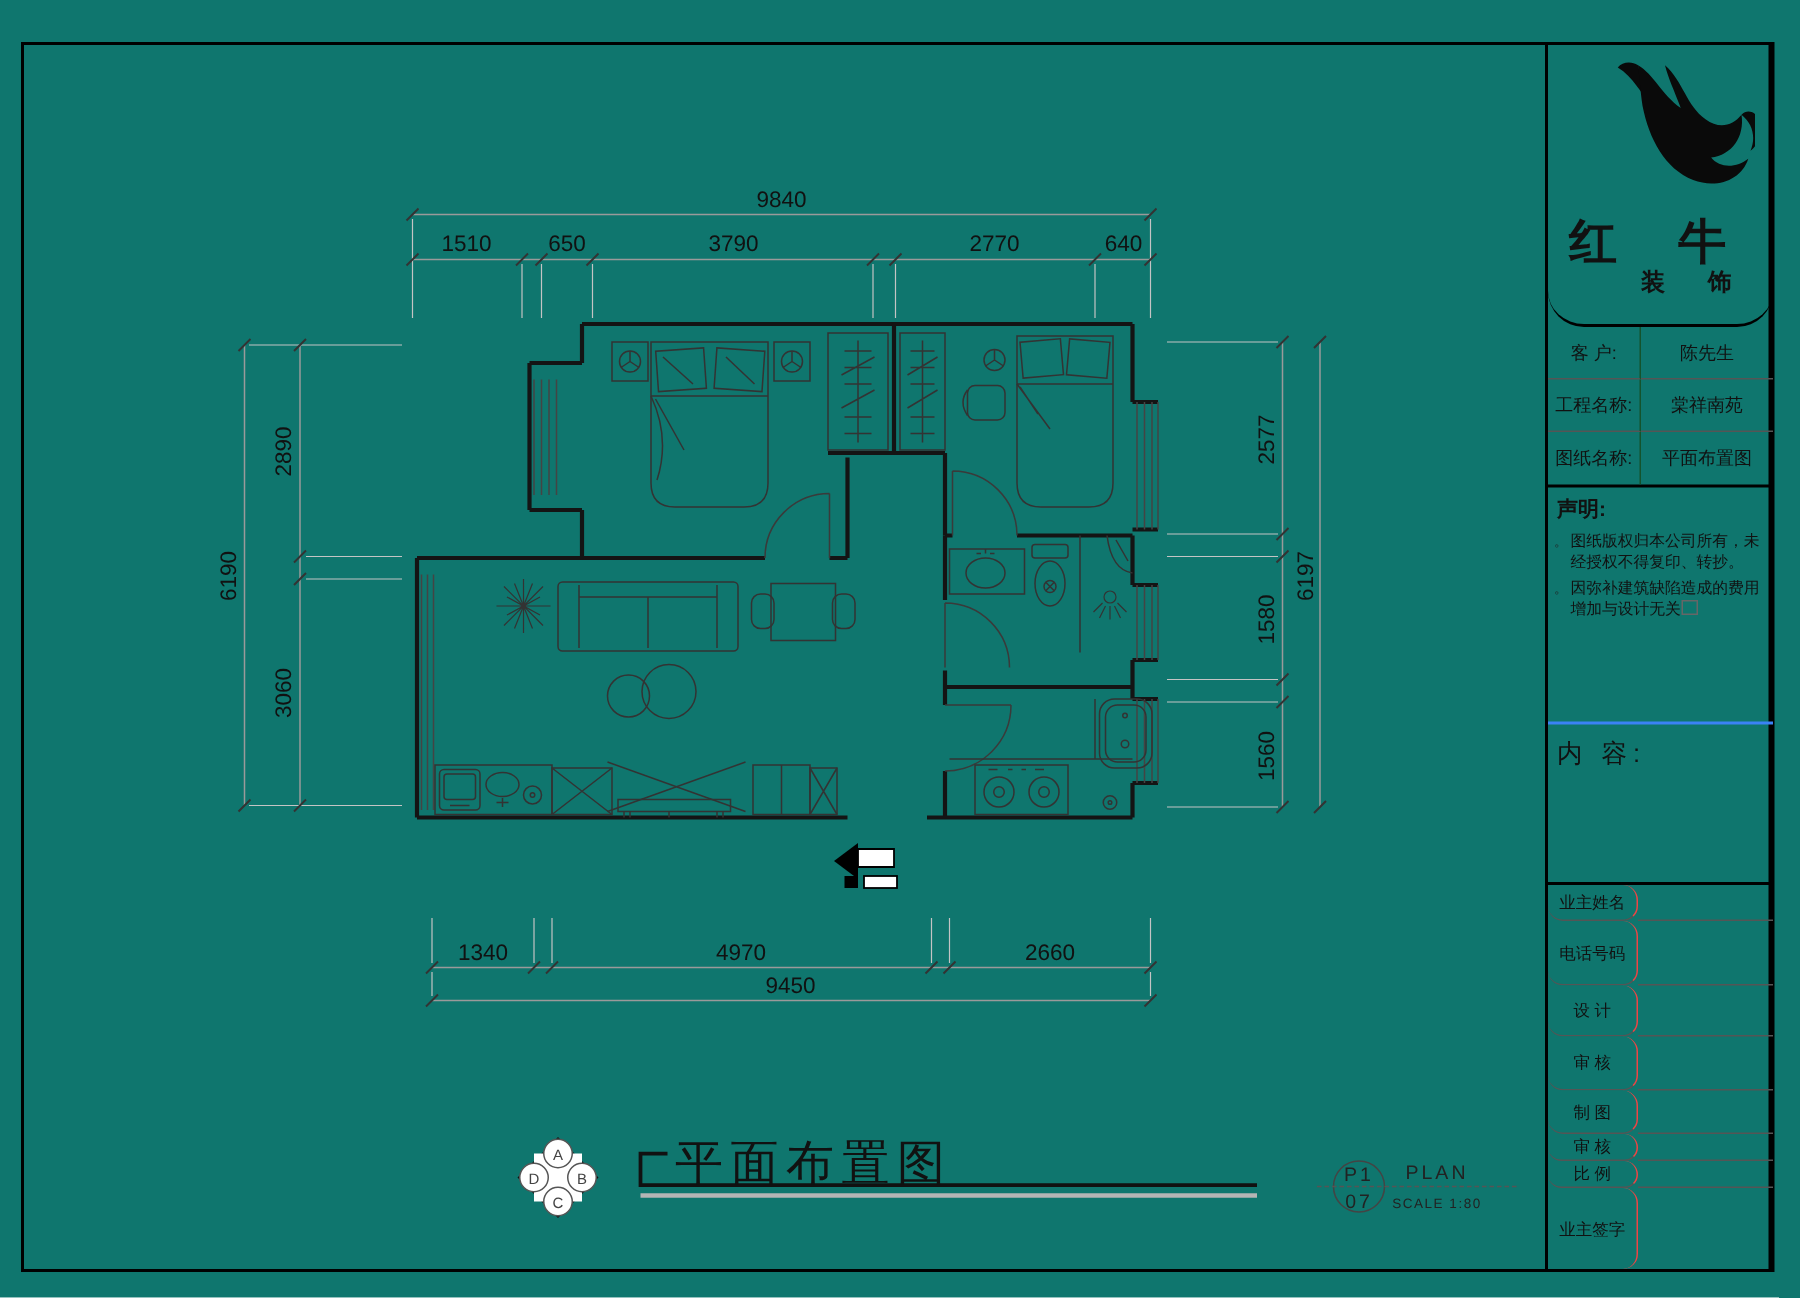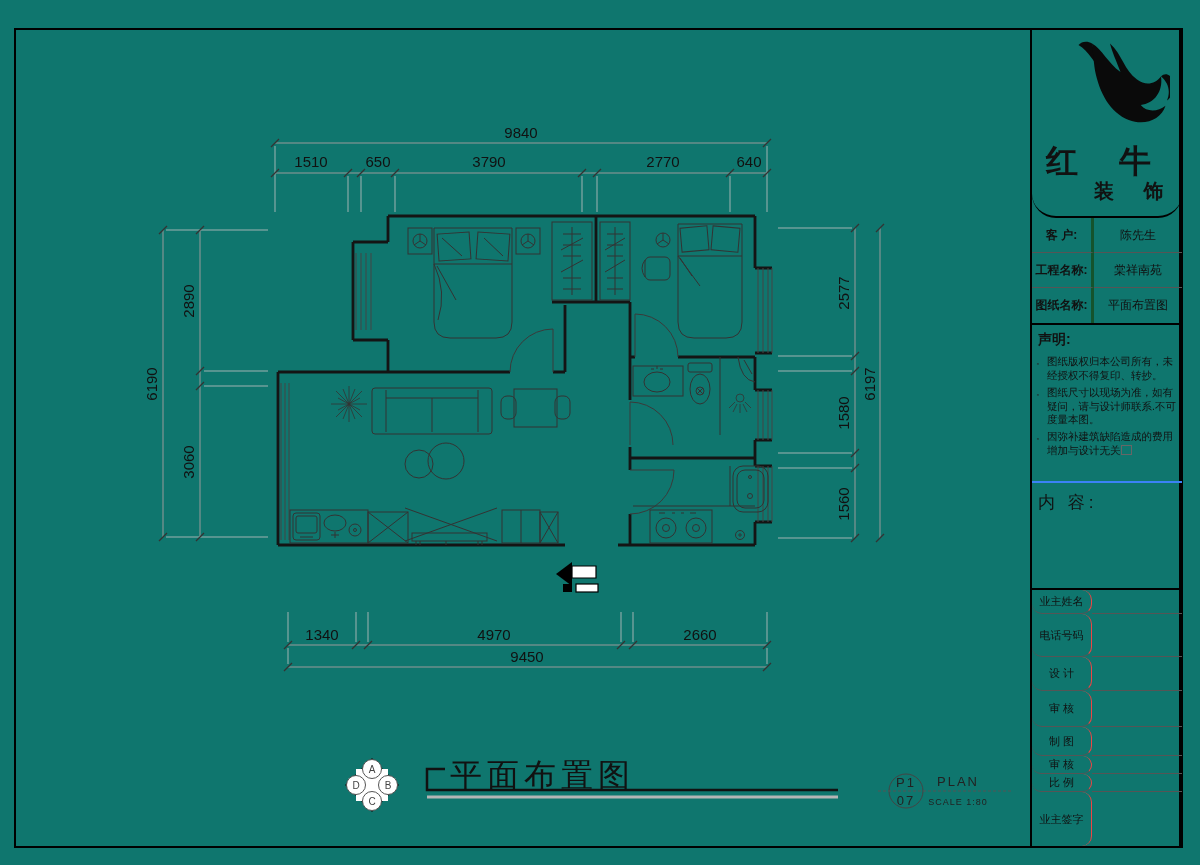--- a/index.html
+++ b/index.html
@@ -6,26 +6,26 @@
   .page{position:relative;width:1200px;height:865px;background:#0f766e;overflow:hidden;
         font-family:"Liberation Sans",sans-serif;color:#111;}
   .sheet-border{position:absolute;left:14px;top:28px;width:1169px;height:820px;
         border:2px solid #000;border-right:4px solid #000;box-sizing:border-box;}
   
   .titleblock{position:absolute;left:1030px;top:28px;width:152px;height:820px;
         border-left:2px solid #000;box-sizing:border-box;}
   .tb-logo{position:relative;height:190px;border-bottom:2px solid #000;box-sizing:border-box;border-radius:24px;}
   .logo-bird{position:absolute;left:18px;top:8px;}
   .logo-cn1{position:absolute;left:14px;top:112px;font-size:32px;letter-spacing:16px;font-weight:bold;white-space:nowrap;}
-  .logo-cn2{position:absolute;left:62px;top:150px;font-size:20px;letter-spacing:12px;font-weight:bold;white-space:nowrap;}
+  .logo-cn2{position:absolute;left:62px;top:150px;font-size:16px;letter-spacing:12px;font-weight:bold;white-space:nowrap;}
   .tb-info{height:107px;border-bottom:2px solid #000;box-sizing:border-box;display:grid;
         grid-template-columns:62px 1fr;grid-auto-rows:35px;}
   .tb-info .cell{display:flex;align-items:center;justify-content:center;font-size:12px;
         border-bottom:1px solid #555;box-sizing:border-box;white-space:nowrap;}
-  .tb-info .lab{border-right:3px solid #14532d;font-weight:bold;}
+  .tb-info .lab{border-right:1px solid #14532d;font-weight:normal;}
   .tb-info .row3{border-bottom:none;}
   .tb-stmt{height:158px;border-bottom:2px solid #3b82f6;box-sizing:border-box;padding:6px 5px 0 6px;}
   .tb-stmt h4{margin:0 0 6px 0;font-size:14px;font-weight:bold;}
   .tb-stmt .item{position:relative;font-size:10.5px;line-height:1.32;margin:0 0 3px 0;padding-left:9px;}
   .tb-stmt .item::before{content:"。";position:absolute;left:-2px;top:1px;font-size:9px;color:#222;}
   .cursor-box{display:inline-block;width:9px;height:8px;border:1px solid #666;vertical-align:-1px;}
   .tb-content{height:107px;border-bottom:2px solid #000;box-sizing:border-box;padding:8px 6px;}
   .tb-content .lab{font-size:17px;font-weight:normal;letter-spacing:4px;}
   .tb-fields{display:grid;grid-template-columns:60px 1fr;
         grid-template-rows:24px 43px 34px 36px 29px 18px 18px 54px;}
@@ -280,21 +280,20 @@
       <div class="cell">陈先生</div>
       <div class="cell lab">工程名称:</div>
       <div class="cell">棠祥南苑</div>
       <div class="cell lab row3">图纸名称:</div>
       <div class="cell row3">平面布置图</div>
     </div>
 
     <div class="tb-stmt">
       <h4>声明:</h4>
       <div class="item">图纸版权归本公司所有，未经授权不得复印、转抄。</div>
-      <div class="item">图纸尺寸以现场为准，如有疑问，请与设计师联系.不可度量本图。</div>
       <div class="item"><span>因弥补建筑缺陷造成的费用增加与设计无关</span><span class="cursor-box"></span></div>
     </div>
 
     <div class="tb-content">
       <span class="lab">内 容:</span>
     </div>
 
     <div class="tb-fields">
       <div class="fcell flab">业主姓名</div>
       <div class="fcell"></div>

